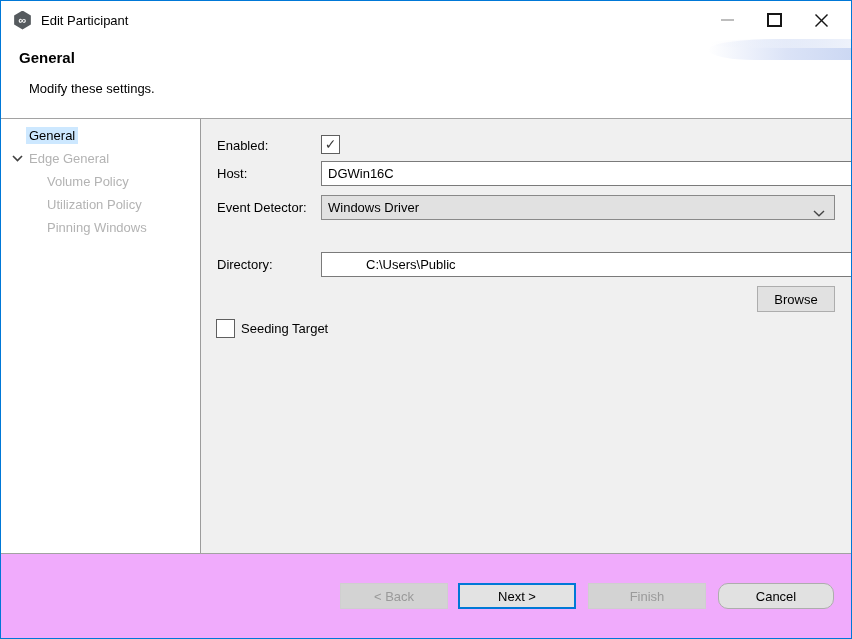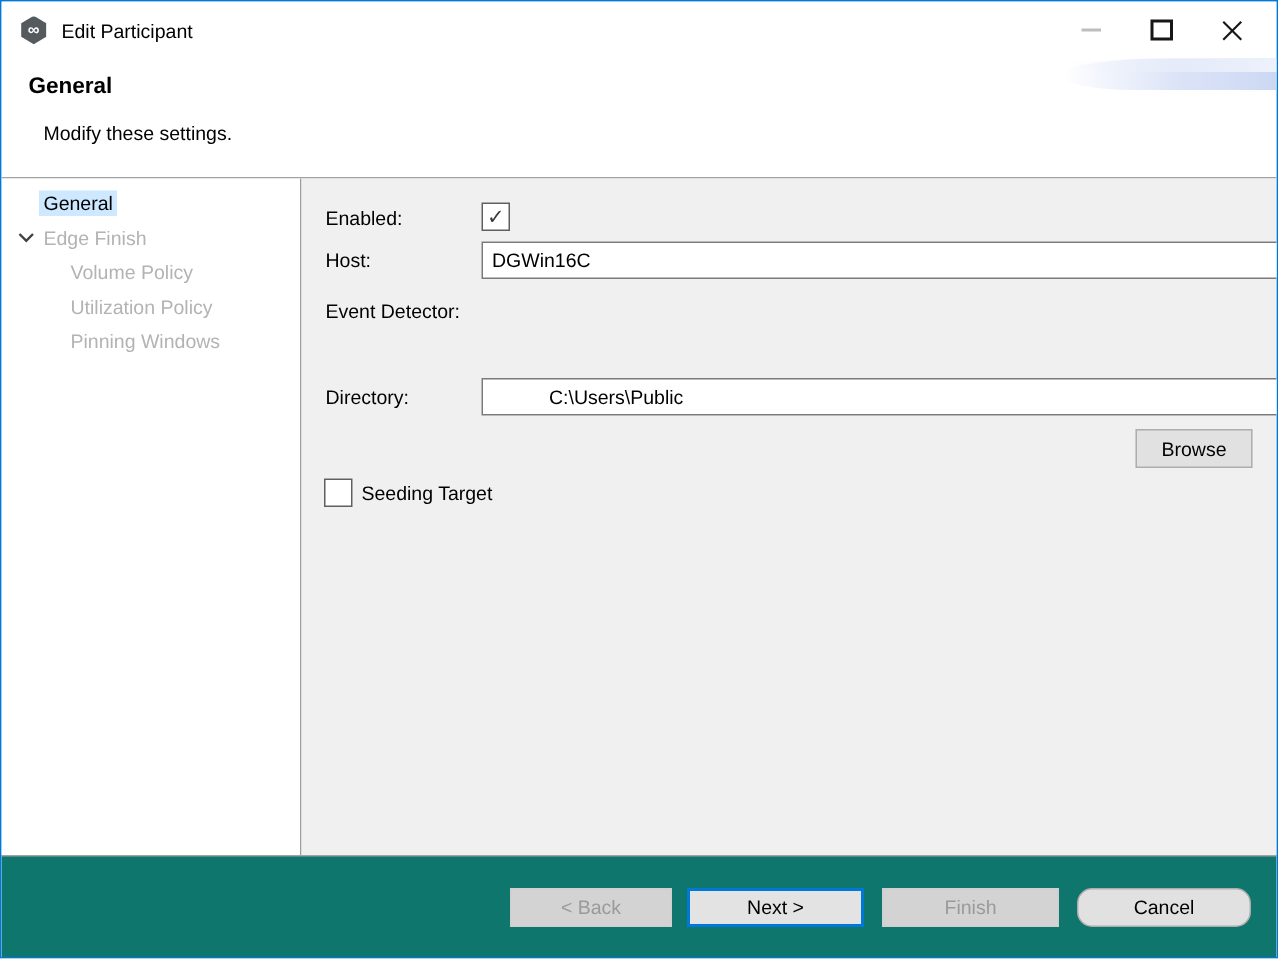--- a/index.html
+++ b/index.html
@@ -60,21 +60,21 @@
   }
   .combo .chev{position:absolute;right:9px;top:9px;}
   .linkbtn{position:absolute;right:16px;color:#0a0a0a;text-decoration:underline;cursor:pointer;}
   .push{
     box-sizing:border-box;background:#e1e1e1;border:1px solid #adadad;color:#000;
     font-family:"Liberation Sans",sans-serif;font-size:13px;text-align:center;cursor:default;
   }
   .browse{position:absolute;right:16px;top:167px;width:78px;height:26px;}
   
   .footer{
-    position:absolute;left:0;bottom:0;right:0;height:68px;background:#0f766e;border-top:1px solid #a2a2a2;
+    position:absolute;left:0;bottom:0;right:0;height:85px;background:#f0abfc;border-top:1px solid #a2a2a2;
     box-sizing:border-box;display:flex;align-items:center;justify-content:flex-end;padding-right:17px;
   }
   .wiz-btn{height:26px;}
   .btn-back{width:108px;margin-right:10px;}
   .btn-next{width:118px;margin-right:12px;border:2px solid #0078d7;background:#e3e3e3;}
   .btn-finish{width:118px;margin-right:12px;}
   .btn-cancel{width:116px;border-radius:10px;}
   .disabled{background:#d3d3d3;border:1px solid #cfcfcf;color:#9a9a9a;}
 </style>
 </head>
@@ -116,21 +116,21 @@
       <div class="tree-row">
         <div class="tree-spacer1"></div>
         <span class="tree-label selected">General</span>
       </div>
       <div class="tree-row">
         <div class="tree-chevron">
           <svg width="11" height="7" viewBox="0 0 11 7">
             <polyline points="1,1 5.5,5.6 10,1" fill="none" stroke="#414141" stroke-width="1.6"></polyline>
           </svg>
         </div>
-        <span class="tree-label dim">Edge Finish</span>
+        <span class="tree-label dim">Edge General</span>
       </div>
       <div class="tree-row">
         <div class="tree-spacer2"></div>
         <span class="tree-label dim">Volume Policy</span>
       </div>
       <div class="tree-row">
         <div class="tree-spacer2"></div>
         <span class="tree-label dim">Utilization Policy</span>
       </div>
       <div class="tree-row">
@@ -143,20 +143,28 @@
 
       <div class="flabel" style="top:19px;">Enabled:</div>
       <div class="checkbox" style="left:120px;top:16px;">
         <span>✓</span>
       </div>
 
       <div class="flabel" style="top:47px;">Host:</div>
       <input class="textbox" style="top: 42px;" value="DGWin16C">
 
       <div class="flabel" style="top:81px;">Event Detector:</div>
+      <div class="combo" style="top:76px;">
+        <span>Windows Driver</span>
+        <span class="chev">
+          <svg width="12" height="7" viewBox="0 0 12 7">
+            <polyline points="1,1 6,5.7 11,1" fill="none" stroke="#444" stroke-width="1.4"></polyline>
+          </svg>
+        </span>
+      </div>
 
 
       <div class="flabel" style="top:138px;">Directory:</div>
       <input class="textbox" style="top: 133px; padding-left: 44px;" value="C:\Users\Public">
 
       <button class="push browse">Browse</button>
 
       <div class="checkbox" style="left:15px;top:200px;">
         <span></span>
       </div>

